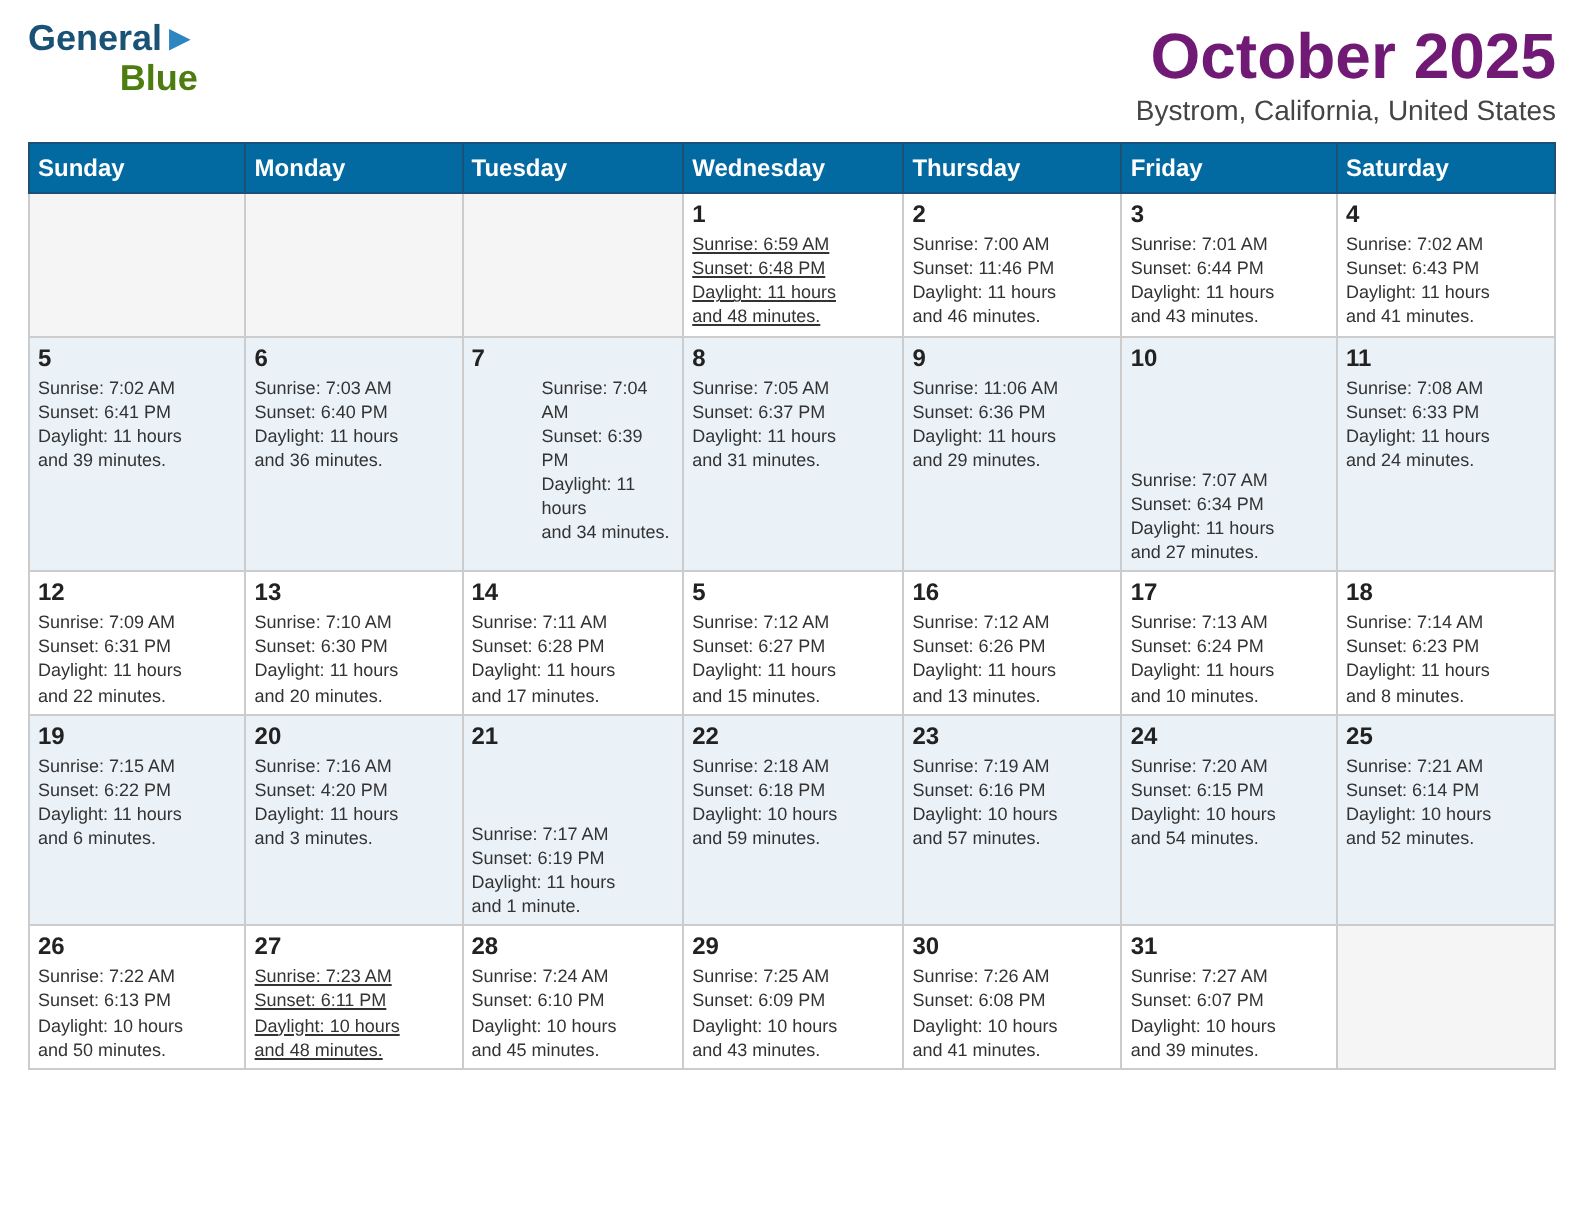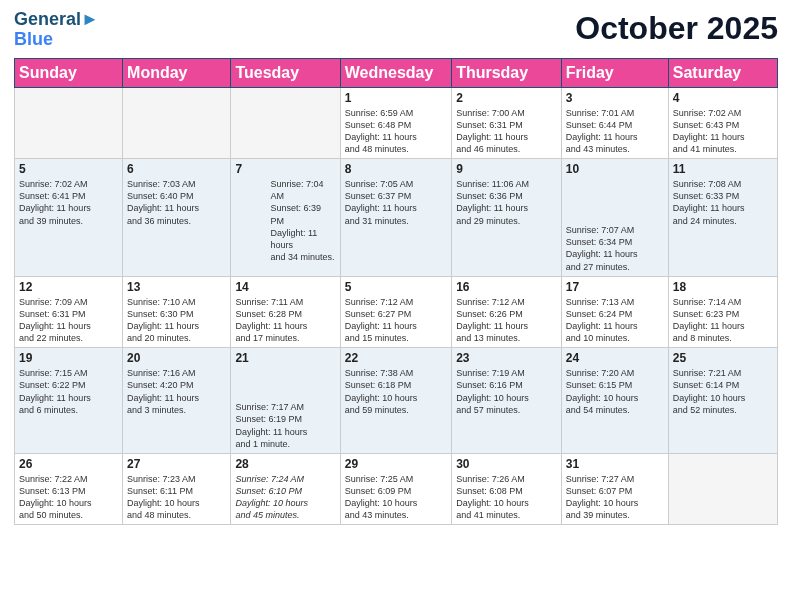--- a/index.html
+++ b/index.html
@@ -23,45 +23,46 @@
     }
     .logo {
       display: flex;
       align-items: center;
     }
     .logo-text {
       font-size: 18px;
       font-weight: bold;
       color: #1a5276;
       line-height: 1.1;
+      text-align: right;
     }
     .logo-text span {
       color: #2e86c1;
     }
     .title-block {
       text-align: right;
     }
     .month-title {
       font-size: 32px;
       font-weight: bold;
-      color: #0f172a;
+      color: #701a75;
     }
     .location {
       font-size: 14px;
       color: #444;
     }
     .calendar {
       width: 100%;
       border-collapse: collapse;
       border: 1px solid #ccc;
     }
     .calendar th {
-      background: #ec4899;
+      background: #0369a1;
       color: #fff;
-      font-size: 16px;
+      font-size: 12px;
       font-weight: bold;
       padding: 5px 4px;
       text-align: left;
       border: 1px solid #1a5276;
     }
     .calendar td {
       border: 1px solid #ccc;
       vertical-align: top;
       padding: 3px 4px;
       width: 113px;
@@ -91,25 +92,26 @@
 </head>
 <body>
 
 <div class="container">
   <div class="header">
     <div class="logo">
       <div>
         <div style="display:flex;align-items:center;">
           <span class="logo-text">General<span>►</span></span>
         </div>
-        <div class="logo-text" style="color:#3b82f6;font-size:18px;">Blue</div>
+        <div class="logo-text" style="color:#4d7c0f;font-size:18px;">Blue</div>
       </div>
     </div>
     <div class="title-block">
       <div class="month-title">October 2025</div>
+      <div class="location">Bystrom, California, United States</div>
     </div>
   </div>
 
   <table class="calendar">
     <thead>
       <tr>
         <th>Sunday</th>
         <th>Monday</th>
         <th>Tuesday</th>
         <th>Wednesday</th>
@@ -118,29 +120,29 @@
         <th>Saturday</th>
       </tr>
     </thead>
     <tbody id="calendar-body">
     <tr>
           <td class="empty"></td>
           <td class="empty"></td>
           <td class="empty"></td>
           <td>
             <span class="day-number">1</span>
-            <div class="day-info" style="white-space: pre-line;">Sunrise: 6:59 AM
+            <div class="day-info" style="white-space: pre-line; text-decoration: underline;">Sunrise: 6:59 AM
 Sunset: 6:48 PM
 Daylight: 11 hours
 and 48 minutes.</div>
           </td>
           <td>
             <span class="day-number">2</span>
             <div class="day-info" style="white-space: pre-line;">Sunrise: 7:00 AM
-Sunset: 6:31 PM
+Sunset: 11:46 PM
 Daylight: 11 hours
 and 46 minutes.</div>
           </td>
           <td>
             <span class="day-number">3</span>
             <div class="day-info" style="white-space: pre-line;">Sunrise: 7:01 AM
 Sunset: 6:44 PM
 Daylight: 11 hours
 and 43 minutes.</div>
           </td>
@@ -271,21 +273,21 @@
           </td>
           <td>
             <span class="day-number">21</span>
             <div class="day-info" style="white-space: pre-line; margin-top: 36px;">Sunrise: 7:17 AM
 Sunset: 6:19 PM
 Daylight: 11 hours
 and 1 minute.</div>
           </td>
           <td>
             <span class="day-number">22</span>
-            <div class="day-info" style="white-space: pre-line;">Sunrise: 7:38 AM
+            <div class="day-info" style="white-space: pre-line;">Sunrise: 2:18 AM
 Sunset: 6:18 PM
 Daylight: 10 hours
 and 59 minutes.</div>
           </td>
           <td>
             <span class="day-number">23</span>
             <div class="day-info" style="white-space: pre-line;">Sunrise: 7:19 AM
 Sunset: 6:16 PM
 Daylight: 10 hours
 and 57 minutes.</div>
@@ -308,28 +310,28 @@
         <tr>
           <td>
             <span class="day-number">26</span>
             <div class="day-info" style="white-space: pre-line;">Sunrise: 7:22 AM
 Sunset: 6:13 PM
 Daylight: 10 hours
 and 50 minutes.</div>
           </td>
           <td>
             <span class="day-number">27</span>
-            <div class="day-info" style="white-space: pre-line;">Sunrise: 7:23 AM
+            <div class="day-info" style="white-space: pre-line; text-decoration: underline;">Sunrise: 7:23 AM
 Sunset: 6:11 PM
 Daylight: 10 hours
 and 48 minutes.</div>
           </td>
           <td>
             <span class="day-number">28</span>
-            <div class="day-info" style="white-space: pre-line; font-style: italic;">Sunrise: 7:24 AM
+            <div class="day-info" style="white-space: pre-line;">Sunrise: 7:24 AM
 Sunset: 6:10 PM
 Daylight: 10 hours
 and 45 minutes.</div>
           </td>
           <td>
             <span class="day-number">29</span>
             <div class="day-info" style="white-space: pre-line;">Sunrise: 7:25 AM
 Sunset: 6:09 PM
 Daylight: 10 hours
 and 43 minutes.</div>

